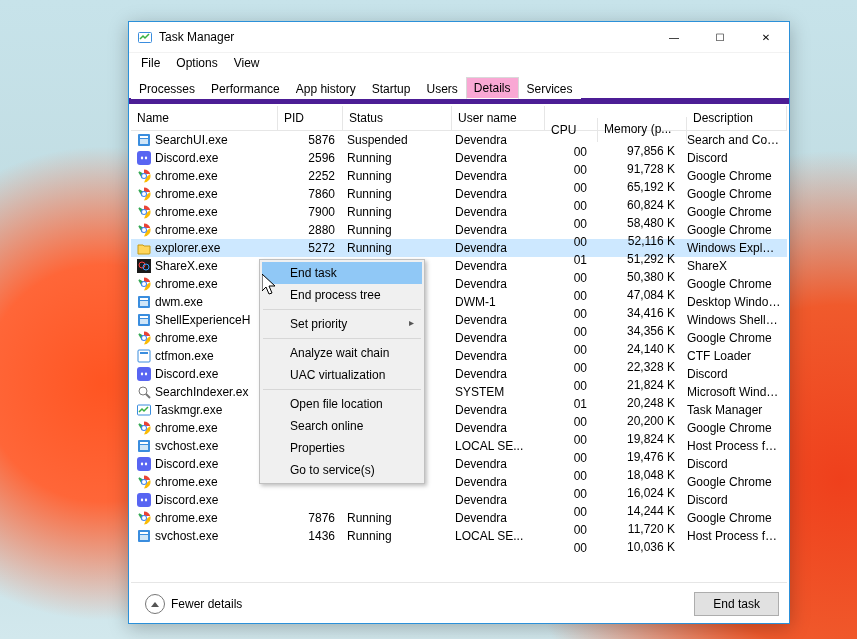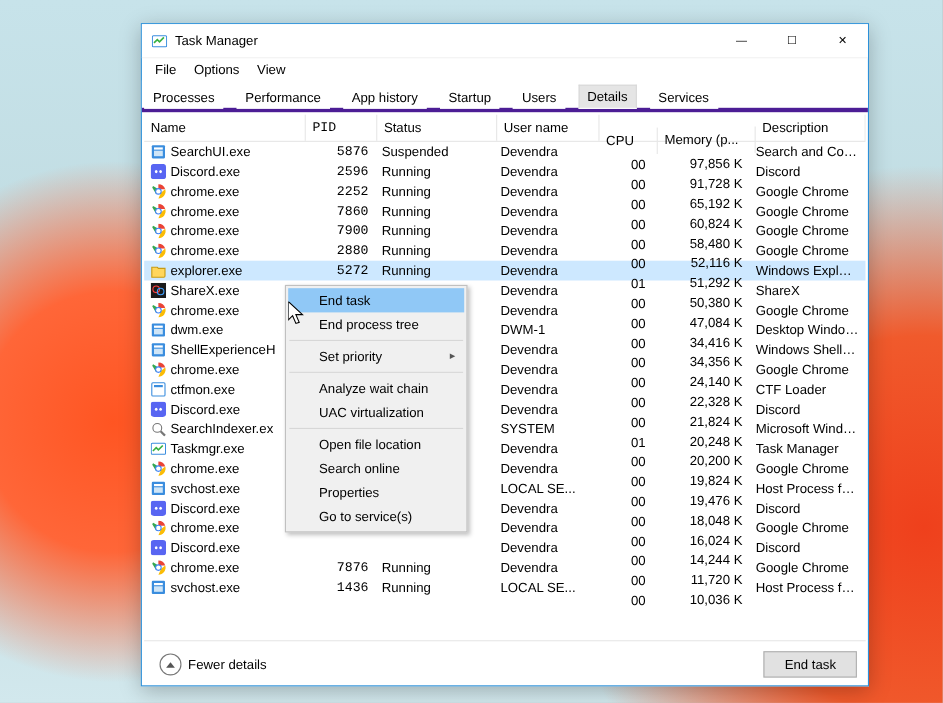--- a/index.html
+++ b/index.html
@@ -69,36 +69,36 @@
   .menuitem {
     padding: 2px 8px;
   }
 
   
   .tabstrip {
     display: flex;
     align-items: flex-end;
     padding: 2px 2px 0 2px;
     background: #fff;
-    border-bottom: 4px solid #4c1d95;
+    border-bottom: 6px solid #4c1d95;
     height: 23px;
-    gap: 12px;
+    gap: 0;
   }
   .tab {
     padding: 3px 7px;
     border: 1px solid transparent;
     border-bottom: none;
     position: relative;
     top: 1px;
     background: #fff;
   }
   .tab.active {
     border-color: #d9d9d9;
     border-bottom: 1px solid #fff;
-    background: #e5e5e5;
+    background: #f9a8d4;
   }
 
   
   .tablewrap {
     flex: 1;
     display: flex;
     flex-direction: column;
     overflow: hidden;
     border-bottom: 1px solid #e6e6e6;
     margin: 2px;
@@ -147,21 +147,21 @@
   }
   .cell.num { text-align: right; }
   .cell.name {
     display: flex;
     align-items: center;
     gap: 4px;
   }
 
   
   .c-name   { width: 134px; flex-shrink: 0; }
-  .c-pid    { width: 52px;  flex-shrink: 0; font-family: Liberation Mono, monospace; }
+  .c-pid    { width: 52px;  flex-shrink: 0; }
   .c-status { width: 96px;  flex-shrink: 0; }
   .c-user   { width: 80px;  flex-shrink: 0; }
   .c-cpu    { width: 40px;  flex-shrink: 0; margin-top: 24px; }
   .c-mem    { width: 76px;  flex-shrink: 0; margin-top: 21px; }
   .c-desc   { flex: 1;  min-width: 0; }
 
   
   .footer {
     height: 38px;
     display: flex;

